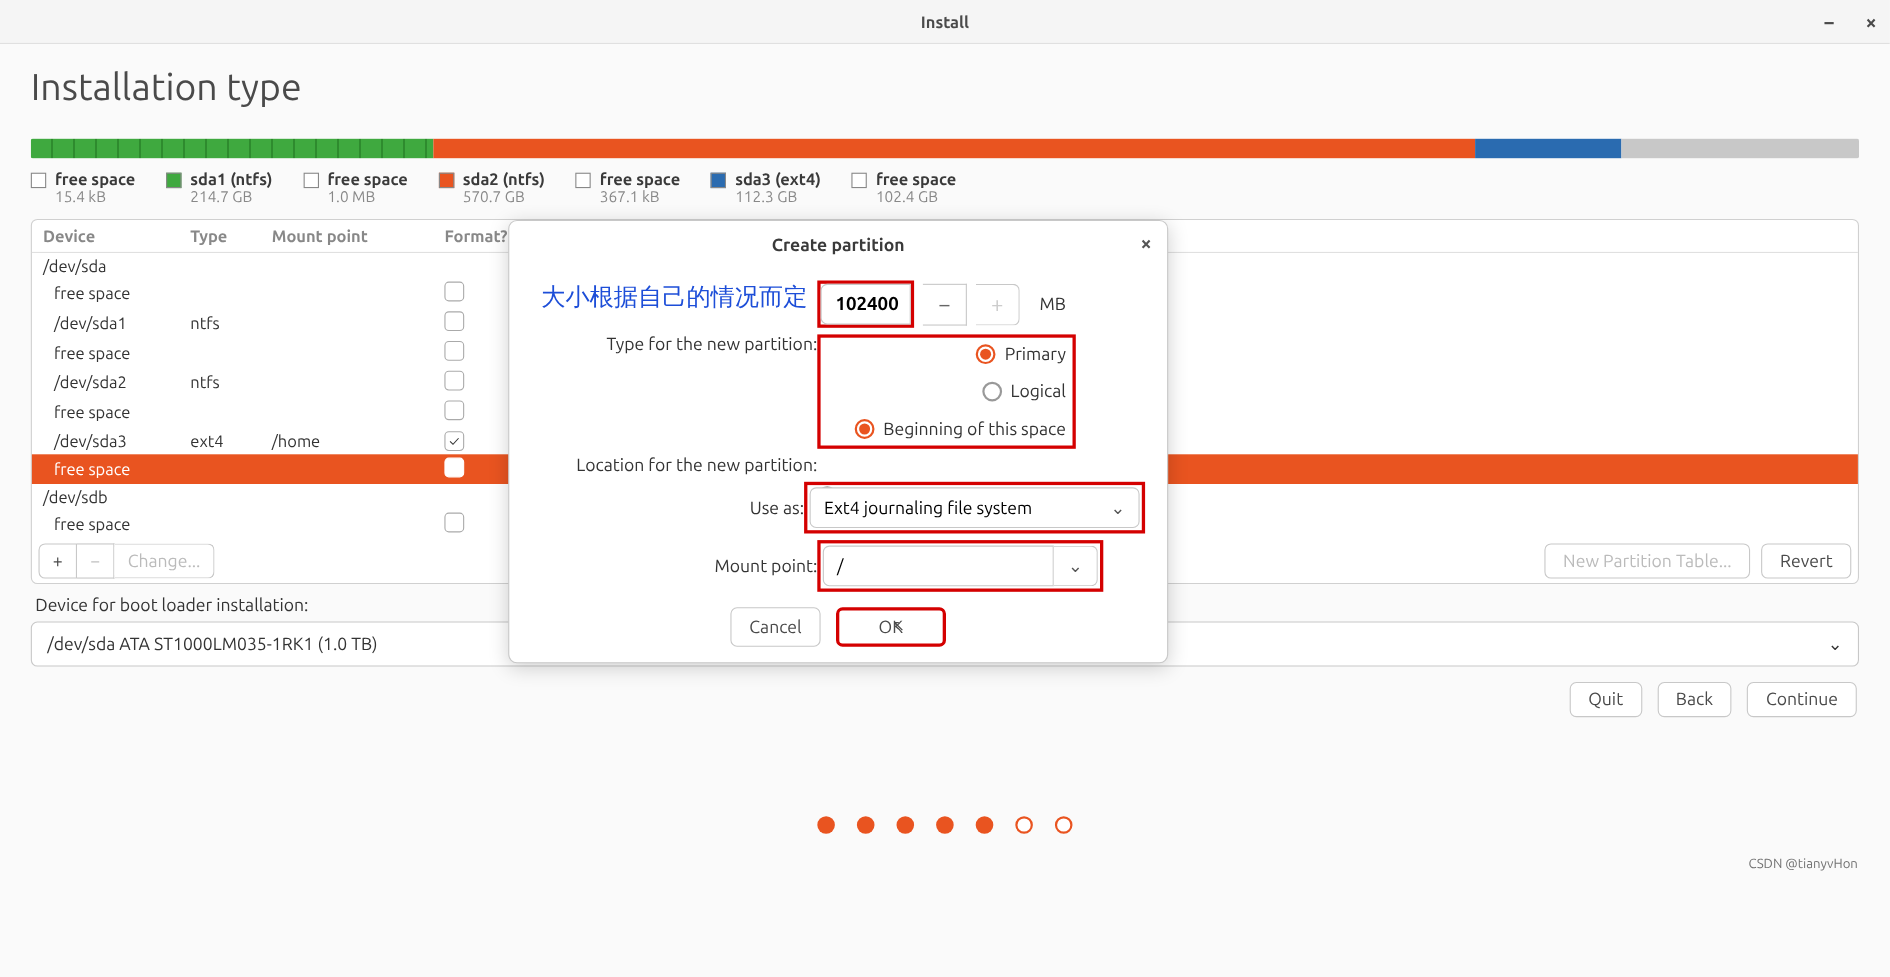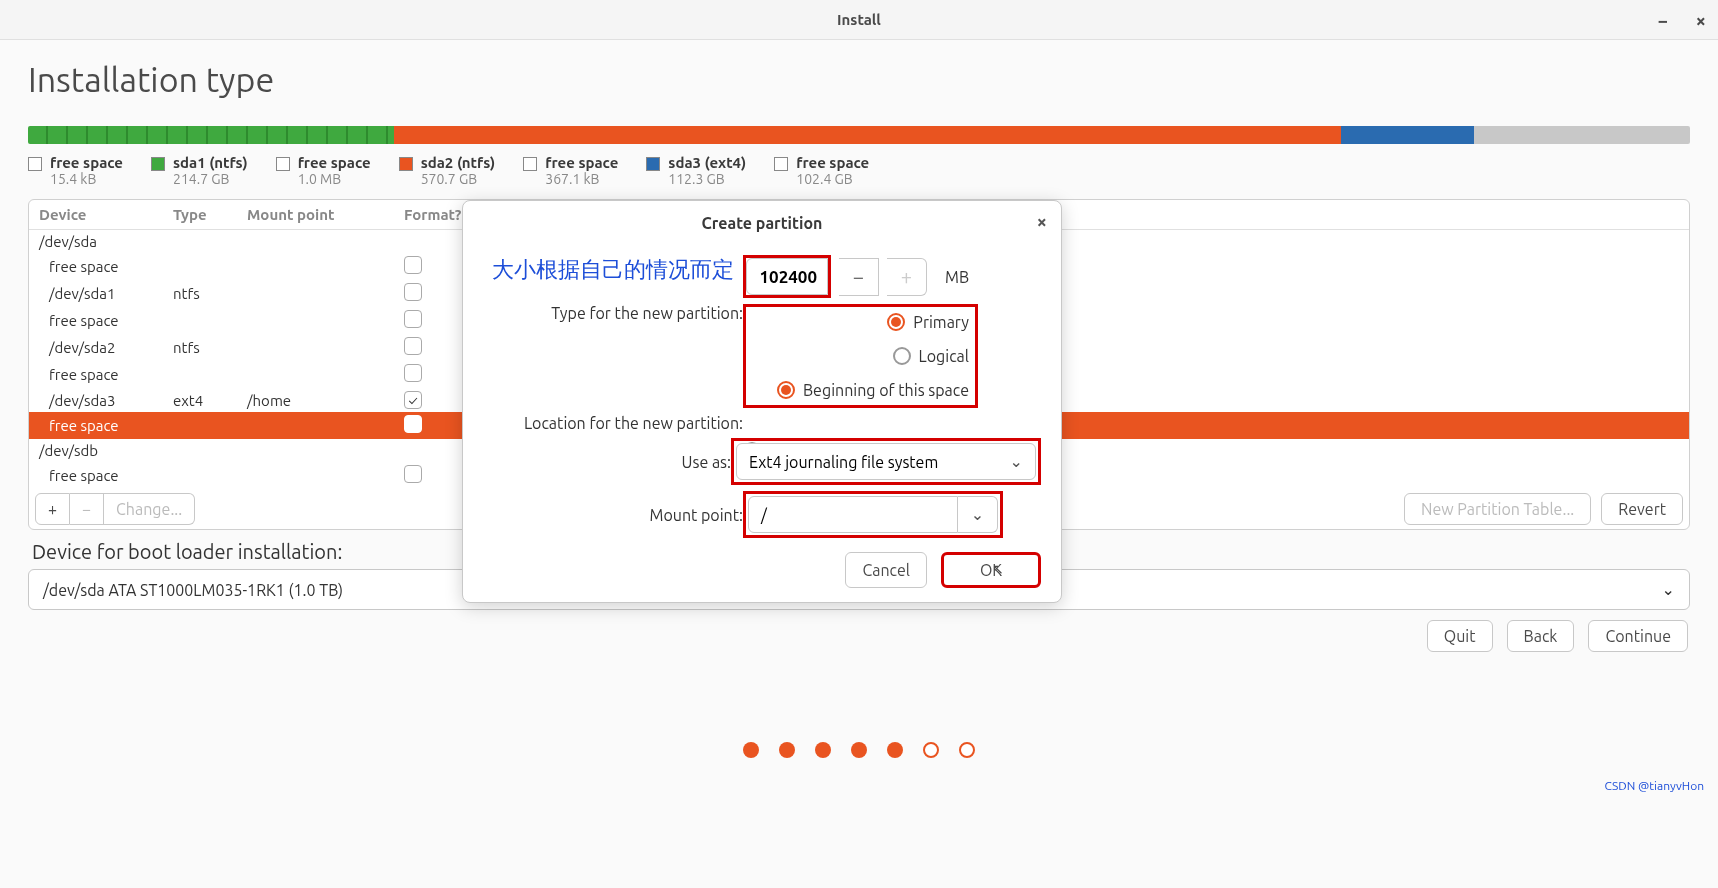--- a/index.html
+++ b/index.html
@@ -37,48 +37,48 @@
 .tbl-row.selected .fmt-box { background: #fff; border-color: #fff; }
 .table-toolbar { display: flex; justify-content: space-between; padding: 4px 6px; gap: 8px; }
 .btn { border: 1px solid #c8c8c8; background: #fff; border-radius: 6px; padding: 6px 16px; font-size: 16px; color: #4a4a4a; cursor: pointer; }
 .btn.disabled { color: #bbb; }
 .btn.sm { padding: 4px 12px; }
 .btn-group { display: flex; }
 .btn-group .btn { border-radius: 0; }
 .btn-group .btn:first-child { border-radius: 6px 0 0 6px; }
 .btn-group .btn:last-child { border-radius: 0 6px 6px 0; border-left: none; }
 .btn-group .btn.mid { border-left: none; }
-.boot-label { font-size: 20px; color: #333; margin: 10px 0 6px 4px; }
+.boot-label { font-size: 16px; color: #333; margin: 10px 0 6px 4px; }
 .boot-select { width: 100%; border: 1px solid #c8c8c8; border-radius: 6px; padding: 10px 14px; font-size: 16px; color: #333; display: flex; justify-content: space-between; align-items: flex-end; background: #fff; }
 .footer-btns { position: absolute; right: 30px; top: 620px; display: flex; gap: 14px; }
 .dialog { position: absolute; left: 462px; top: 200px; width: 600px; background: #fff; border: 1px solid #c8c8c8; border-radius: 8px; box-shadow: 0 4px 18px rgba(0,0,0,0.18); }
 .dlg-head { height: 44px; display: flex; align-items: center; justify-content: center; font-weight: 600; color: #3a3a3a; position: relative; }
 .dlg-close { position: absolute; right: 14px; top: 10px; font-size: 18px; color: #555; cursor: pointer; }
 .dlg-body { padding: 4px 20px 14px 20px; }
 .dlg-row { display: flex; align-items: center; margin: 6px 0; }
 .dlg-label { width: 260px; text-align: right; padding-right: 0; font-size: 16px; color: #333; }
 .dlg-field { flex: 1; display: flex; align-items: center; gap: 8px; }
 .spin-input { width: 82px; border: 1px solid #c8c8c8; border-radius: 6px 0 0 6px; padding: 8px 10px; text-align: right; font-size: 17px; font-weight: 600; }
 .spin-btn { width: 40px; height: 38px; border: 1px solid #c8c8c8; display: flex; align-items: center; justify-content: center; font-size: 20px; color: #666; background: #fff; }
 .spin-btn.minus { border-left: none; }
 .spin-btn.plus { border-left: none; border-radius: 0 6px 6px 0; color: #ccc; }
 .unit { margin-left: 10px; font-size: 16px; color: #333; }
 .radio { width: 18px; height: 18px; border: 2px solid #999; border-radius: 50%; display: inline-flex; align-items: center; justify-content: center; margin-right: 8px; }
 .radio.checked { border-color: #e95420; }
 .radio.checked::after { content: ""; width: 10px; height: 10px; background: #e95420; border-radius: 50%; }
 .radio-opt { display: flex; align-items: center; font-size: 16px; color: #333; margin: 4px 0; }
 .select-box { border: 1.5px solid #c8c8c8; border-radius: 6px; padding: 8px 12px; display: flex; justify-content: space-between; align-items: center; font-size: 16px; width: 300px; background: #fff; }
 .select-box .chev { color: #555; }
-.dlg-actions { display: flex; justify-content: flex-end; gap: 14px; margin-top: 14px; }
+.dlg-actions { display: flex; justify-content: center; gap: 14px; margin-top: 14px; }
 .hl-red { border: 3px solid #d40000; }
 .anno { position: absolute; color: #1d4ed8; font-size: 22px; font-weight: 500; }
 .progress-dots { position: absolute; bottom: 130px; left: 50%; transform: translateX(-50%); display: flex; gap: 20px; }
 .dot { width: 16px; height: 16px; border-radius: 50%; background: #e95420; }
 .dot.hollow { background: #fff; border: 2px solid #e95420; }
-.watermark { position: absolute; right: 14px; bottom: 96px; font-size: 12px; color: #1d4ed8; }
+.watermark { position: absolute; right: 29px; bottom: 96px; font-size: 12px; color: #737373; }
 .chev-down::after { content: "⌄"; font-size: 16px; }
 </style>
 </head>
 <body>
 
 <div class="titlebar">
   <span>Install</span>
   <div class="win-controls">
     <span>−</span>
     <span>×</span>

